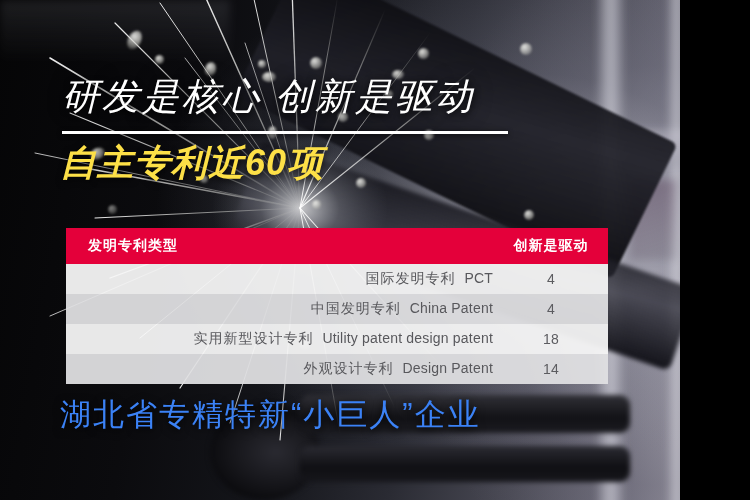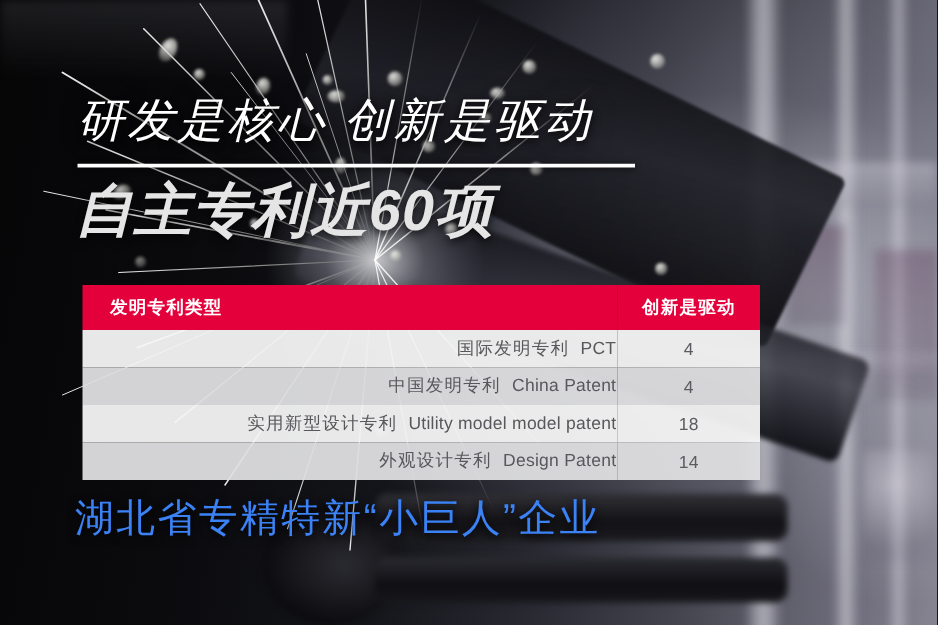--- a/index.html
+++ b/index.html
@@ -3,21 +3,21 @@
 <meta charset="utf-8">
 <title>专利数量展示</title>
 <style>
   html, body {
     margin: 0;
     padding: 0;
     background: #000;
   }
   #poster {
     position: relative;
-    width: 750px;
+    width: 680px;
     height: 500px;
     overflow: hidden;
     font-family: "Liberation Sans", "DejaVu Sans", sans-serif;
     background: #0a0a0c;
     user-select: none;
   }
 
   
   .bg-layer {
     position: absolute;
@@ -125,23 +125,23 @@
     top: 131px;
     width: 446px;
     height: 3px;
     background: #ffffff;
     box-shadow: 0 1px 5px rgba(0,0,0,0.7);
   }
   .headline-2 {
     position: absolute;
     left: 60px;
     top: 145px;
-    font-size: 46px;
+    font-size: 36px;
     line-height: 1;
-    color: #e5e5e5;
+    color: #fde047;
     font-weight: 700;
     font-style: italic;
     letter-spacing: 1px;
     text-shadow: 0 2px 7px rgba(0,0,0,0.75);
     white-space: nowrap;
   }
 
   
   .patent-table {
     position: absolute;
@@ -306,21 +306,21 @@
           <td class="cell-count">4</td>
         </tr>
         <tr class="row-even">
           <td class="cell-type">
             <span class="cn-part">中国发明专利</span><span class="en-part">China Patent</span>
           </td>
           <td class="cell-count">4</td>
         </tr>
         <tr class="row-odd">
           <td class="cell-type">
-            <span class="cn-part">实用新型设计专利</span><span class="en-part">Utility model model patent</span>
+            <span class="cn-part">实用新型设计专利</span><span class="en-part">Utility patent design patent</span>
           </td>
           <td class="cell-count">18</td>
         </tr>
         <tr class="row-even">
           <td class="cell-type">
             <span class="cn-part">外观设计专利</span><span class="en-part">Design Patent</span>
           </td>
           <td class="cell-count">14</td>
         </tr>
       </tbody>

